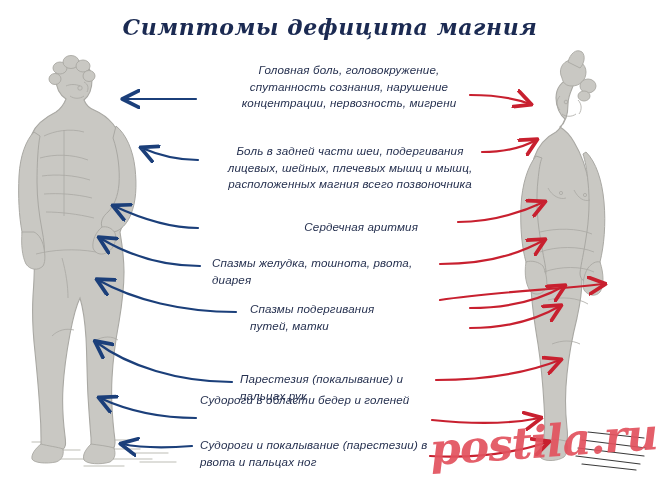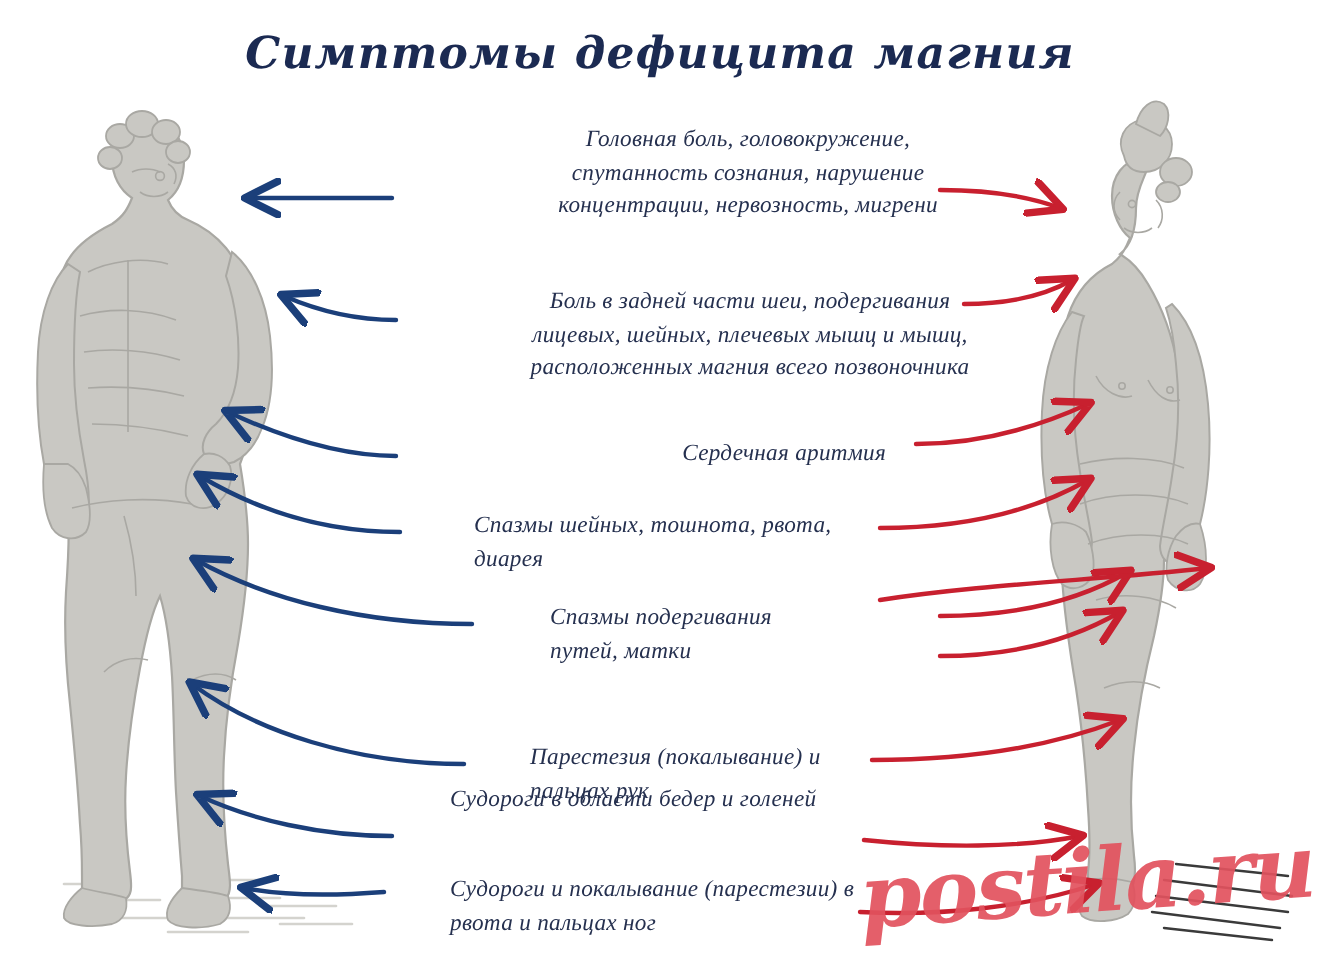--- a/index.html
+++ b/index.html
@@ -27,28 +27,27 @@
     font-weight:bold;
     font-size:22px;
     letter-spacing:0.6px;
     color:#1b2a52;
     z-index:6;
   }
 
   .sym{
     position:absolute;
     z-index:6;
-    font-family:Liberation Serif, serif;
+    font-family:Liberation Sans, sans-serif;
     font-style:italic;
     font-size:11.6px;
     line-height:16.5px;
     color:#25304f;
     letter-spacing:0.15px;
     white-space:pre-line;
-    margin-left:25px;
   }
 
   #s1{left:204px; top:62px;  width:290px; text-align:center;}
   #s2{left:200px; top:143px; width:300px; text-align:center;}
   #s3{left:188px; top:219px; width:230px; text-align:right;}
   #s4{left:212px; top:255px; width:270px; text-align:left;}
   #s5{left:250px; top:301px; width:220px; text-align:left;}
   #s6{left:240px; top:371px; width:240px; text-align:left;}
   #s7{left:200px; top:392px; width:290px; text-align:left;}
   #s8{left:200px; top:437px; width:290px; text-align:left;}
@@ -287,21 +286,21 @@
 
   <div class="title">Симптомы дефицита магния</div>
 
   <div class="sym" id="s1">Головная боль, головокружение,
 спутанность сознания, нарушение
 концентрации, нервозность, мигрени</div>
   <div class="sym" id="s2">Боль в задней части шеи, подергивания
 лицевых, шейных, плечевых мышц и мышц,
 расположенных магния всего позвоночника</div>
   <div class="sym" id="s3">Сердечная аритмия</div>
-  <div class="sym" id="s4">Спазмы шейных, тошнота, рвота,
+  <div class="sym" id="s4">Спазмы желудка, тошнота, рвота,
 диарея</div>
   <div class="sym" id="s5">Спазмы подергивания
 путей, матки</div>
   <div class="sym" id="s6">Парестезия (покалывание) и
 пальцах рук</div>
   <div class="sym" id="s7">Судороги в области бедер и голеней</div>
   <div class="sym" id="s8">Судороги и покалывание (парестезии) в
 рвота и пальцах ног</div>
 
   <div class="watermark">postila.ru</div>

